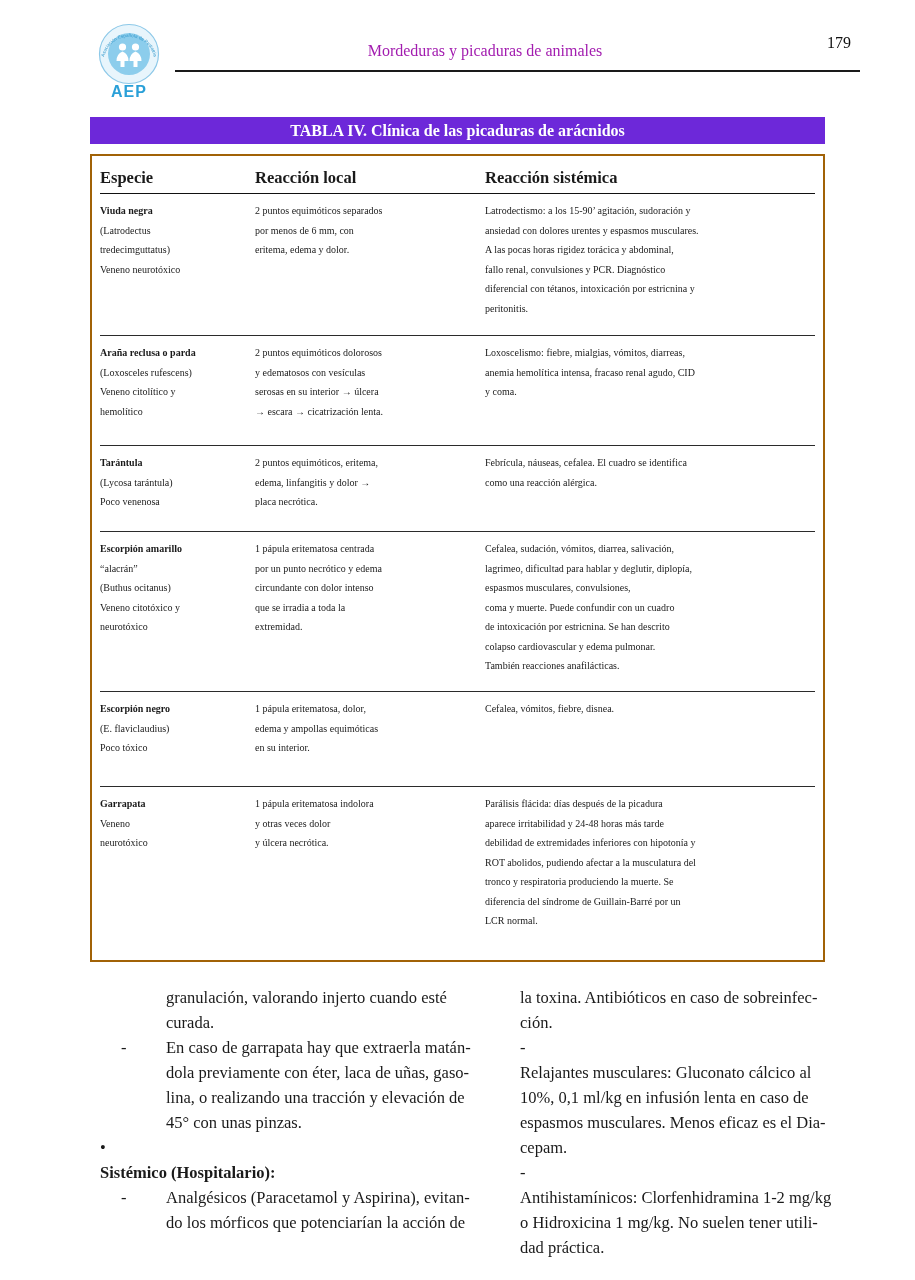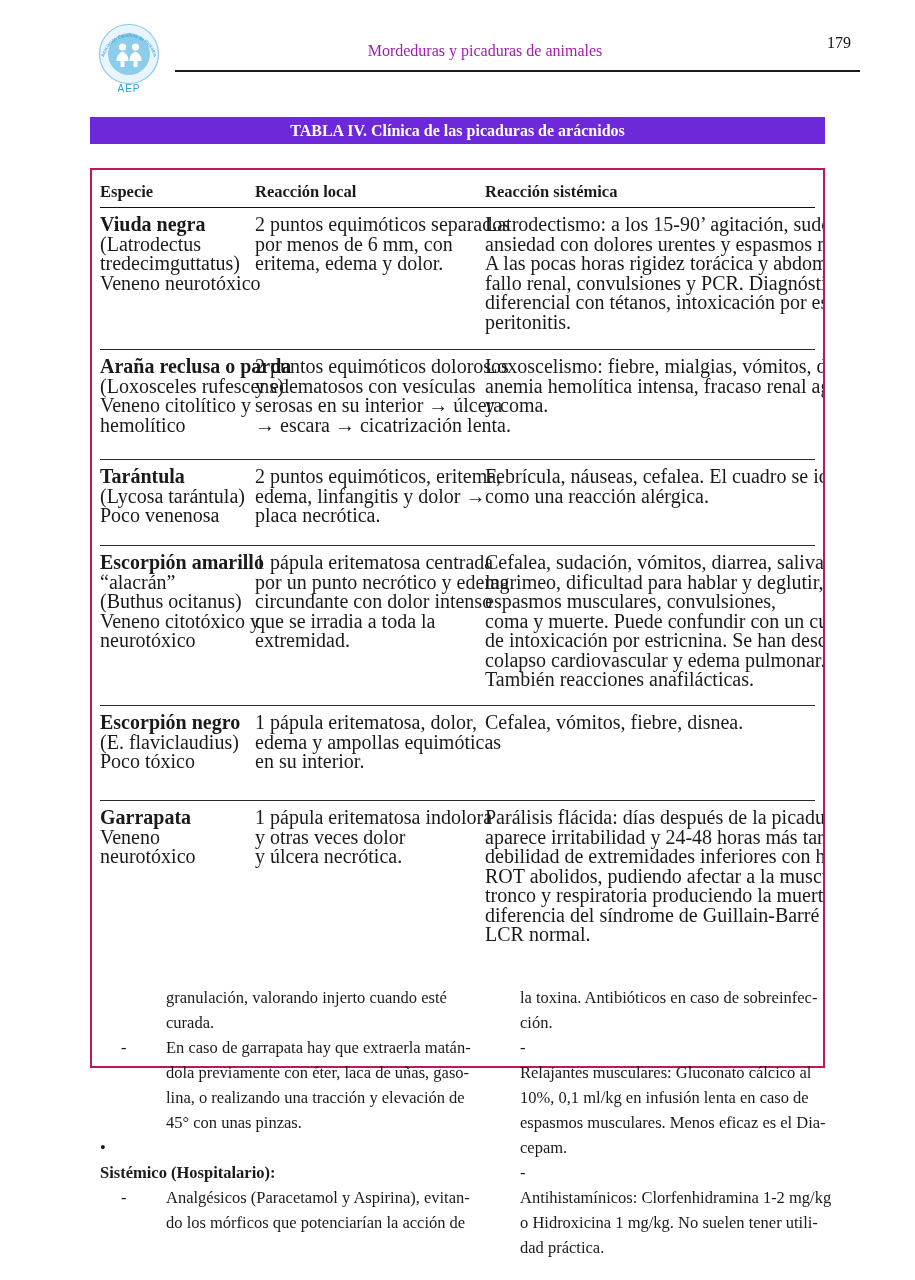--- a/index.html
+++ b/index.html
@@ -7,56 +7,56 @@
     position:relative; width:915px; height:1280px; background:#ffffff;
     font-family:"Liberation Serif","DejaVu Serif",serif; color:#1a1a1a;
     overflow:hidden;
   }
 
   
   .logo { position:absolute; left:85px; top:22px; width:88px; text-align:center; }
   .logo svg { display:block; margin:0 auto; }
   .logo-label {
     margin-top:-3px; font-family:"Liberation Sans",sans-serif;
-    font-weight:normal; font-size:10px; color:#2aa0d8; letter-spacing:1px;
+    font-weight:bold; font-size:16px; color:#2aa0d8; letter-spacing:1px;
   }
   .header-title {
     position:absolute; left:230px; top:42px; width:510px;
     text-align:center; font-size:16px; color:#a21caf;
   }
   .page-number { position:absolute; right:64px; top:34px; font-size:16px; color:#111; }
   .header-rule { position:absolute; left:175px; top:70px; width:685px; height:1.5px; background:#1a1a1a; }
 
   
   .table-block { position:absolute; left:90px; top:117px; width:735px; }
   .table-title {
     height:27px; line-height:27px; background:#6d28d9; color:#ffffff;
     font-weight:bold; font-size:16px; text-align:center;
   }
   .table-body {
-    margin-top:24px; box-sizing:border-box; height:900px;
-    border:2px solid #be185d; background:#ffffff; padding:0 8px; overflow:hidden;
+    margin-top:10px; box-sizing:border-box; height:808px;
+    border:2px solid #a16207; background:#ffffff; padding:0 8px; overflow:hidden;
   }
   .t-head {
     display:grid; grid-template-columns:155px 230px 1fr;
     box-sizing:border-box; height:38px; padding-top:12px;
     border-bottom:1.5px solid #111;
     font-weight:bold; font-size:16.5px;
   }
   .t-row {
     display:grid; grid-template-columns:155px 230px 1fr;
     border-bottom:1px solid #2b2b2b; padding-top:7px; box-sizing:border-box;
   }
   #table-rows .t-row:nth-child(1){min-height:142px;}
   #table-rows .t-row:nth-child(2){min-height:110px;}
   #table-rows .t-row:nth-child(3){min-height:86px;}
   #table-rows .t-row:nth-child(4){min-height:160px;}
   #table-rows .t-row:nth-child(5){min-height:95px;}
   #table-rows .t-row:last-child{border-bottom:none;}
-  .cell { font-size:20px; line-height:19.5px; white-space:pre; padding-right:4px; }
+  .cell { font-size:10px; line-height:19.5px; white-space:pre; padding-right:4px; }
   .species .sp-name { font-weight:bold; white-space:nowrap; }
   .species .sp-alias { white-space:pre; }
   .species .sp-latin { white-space:pre; }
   .species .sp-venom { white-space:pre; }
 
   
   .body-text {
     position:absolute; left:100px; top:985px; width:765px;
     display:flex; gap:40px; font-size:16.5px; line-height:25px;
   }

